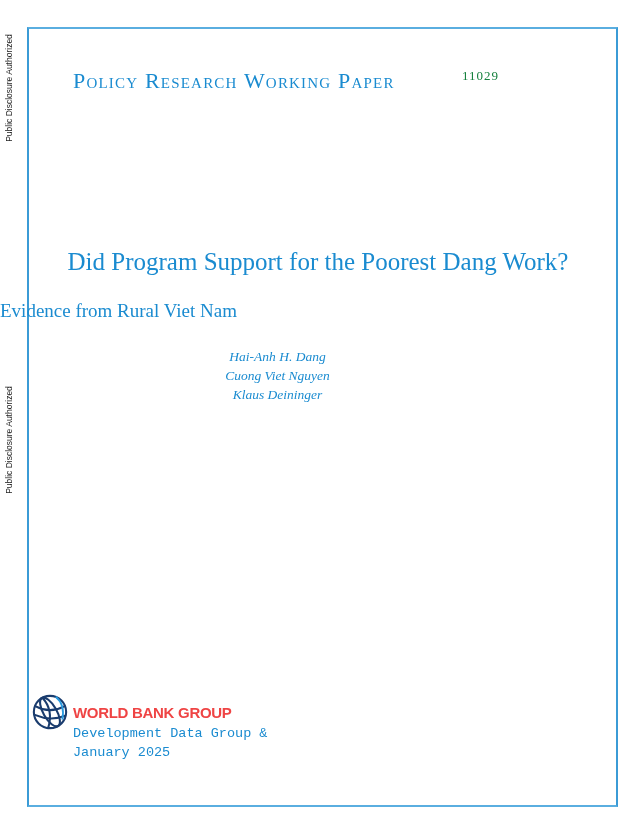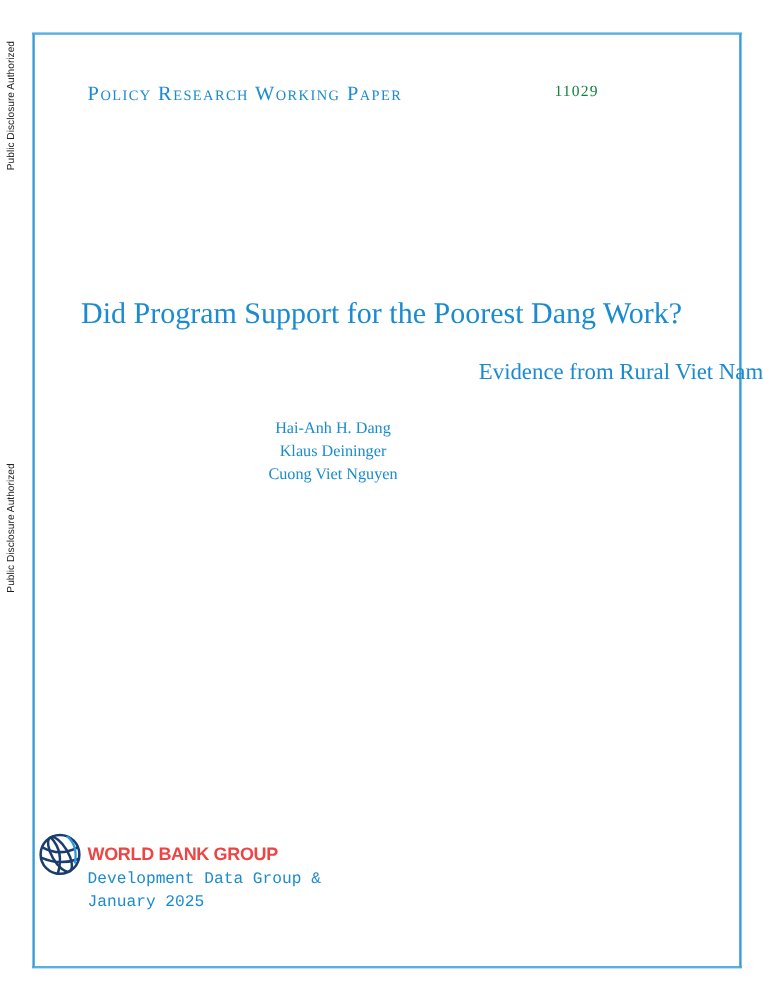--- a/index.html
+++ b/index.html
@@ -16,36 +16,36 @@
     position: absolute; transform: translate(-50%, -50%) rotate(-90deg);
     transform-origin: center; left: 0; top: 0;
   }
   .frame {
     position: absolute; left: 27px; top: 27px; width: 591px; height: 780px;
     border: 2px solid #3b9bd6; border-top-color: #5aaee0; border-bottom-color: #5aaee0;
     box-sizing: border-box;
   }
   .series {
     position: absolute; left: 73px; top: 68px; color: #1a8bd0;
-    font-size: 17px; letter-spacing: 1.2px; font-variant: small-caps;
+    font-size: 22px; letter-spacing: 1.2px; font-variant: small-caps;
   }
   .number {
     position: absolute; left: 462px; top: 68px; color: #15803d; font-size: 13px; letter-spacing: 1px;
   }
   .title {
     position: absolute; left: 0; width: 636px; top: 248px; text-align: center;
     color: #1a8bd0; font-size: 25px;
   }
   .subtitle {
-    position: absolute; left: 0; width: 636px; top: 300px; text-align: right;
+    position: absolute; left: 0; width: 636px; top: 300px; text-align: left;
     color: #1a8bd0; font-size: 19px;
   }
   .authors {
     position: absolute; left: 0; width: 555px; top: 347px; text-align: center;
-    color: #1a8bd0; font-size: 13.5px; line-height: 19px;
+    color: #1a8bd0; font-size: 13.5px; font-style: italic; line-height: 19px;
   }
   .authors div { height: 19px; }
   .logo {
     position: absolute; left: 31px; top: 693px; width: 38px; height: 38px;
   }
   .wbg {
     position: absolute; left: 73px; top: 704px; color: #ef4444;
     font-family: "Liberation Sans", "DejaVu Sans", sans-serif; font-weight: bold;
     font-size: 15px; letter-spacing: -0.3px;
   }
@@ -67,22 +67,22 @@
 <div class="frame"></div>
 
 <div class="series">Policy Research Working Paper</div>
 <div class="number">11029</div>
 
 <div class="title">Did Program Support for the Poorest Dang Work?</div>
 <div class="subtitle">Evidence from Rural Viet Nam</div>
 
 <div class="authors">
   <div>Hai-Anh H. Dang</div>
+  <div>Cuong Viet Nguyen</div>
   <div>Klaus Deininger</div>
-  <div>Cuong Viet Nguyen</div>
 </div>
 
 <svg class="logo" viewBox="0 0 40 40">
   <g fill="none" stroke="#1a3c6e" stroke-width="2.2" stroke-linecap="round">
     <circle cx="20" cy="20" r="17"></circle>
     <ellipse cx="20" cy="20" rx="7" ry="17" transform="rotate(-30 20 20)"></ellipse>
     <path d="M5 14 Q20 22 35 14"></path>
     <path d="M4 23 Q20 30 36 24"></path>
     <path d="M12 5 Q24 18 18 37"></path>
   </g>

